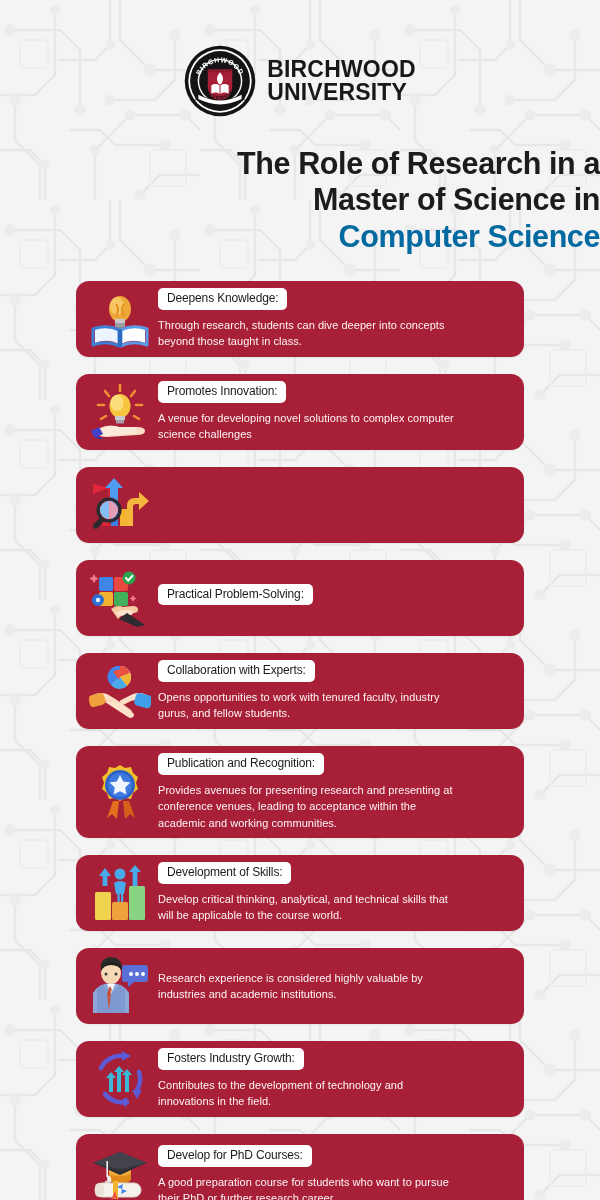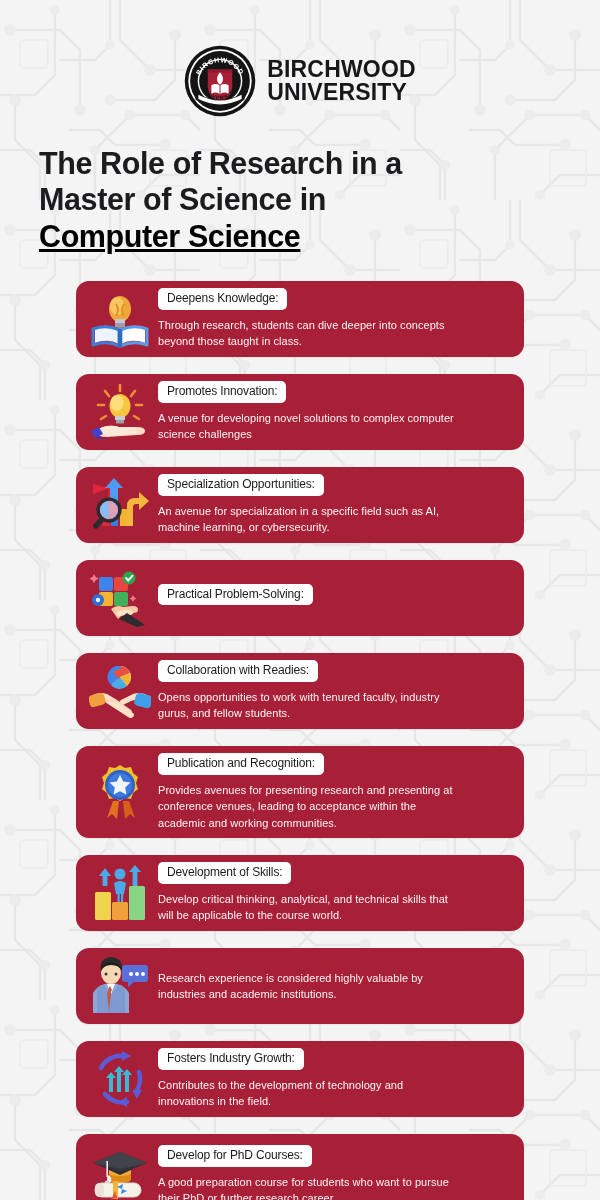--- a/index.html
+++ b/index.html
@@ -51,32 +51,31 @@
   .brand-words span {
     font-size: 23px;
     font-weight: 700;
     color: #18181a;
     letter-spacing: 0.2px;
   }
 
   
   .title-block {
     margin-top: 28px;
-    text-align: left;
+    text-align: right;
     line-height: 1.18;
-    padding-left: 39px;
   }
   .title-line {
     font-size: 30.5px;
     font-weight: 700;
     color: #1c1c1e;
     letter-spacing: -0.4px;
     display: block;
   }
-  .title-line.accent { color: #000000; margin-top: 1px; text-decoration: underline; }
+  .title-line.accent { color: #0369a1; margin-top: 1px; }
 
   
   .cards {
     margin-top: 26px;
     padding: 0 76px;
     display: flex;
     flex-direction: column;
     gap: 17px;
   }
 
@@ -284,24 +283,20 @@
           <rect x="22" y="24" width="7" height="26" fill="#3a7de0"></rect>
           <rect x="31" y="33" width="7" height="17" fill="#f2b431"></rect>
           <path d="M25 2 l9 10 h-5 v14 h-8 V12 h-5 z" fill="#4f9bf0"></path>
           <path d="M38 50 V30 q0 -8 8 -8 h4 v-6 l10 9 l-10 9 v-6 h-3 q-3 0 -3 3 V50 Z" fill="#f4b63c"></path>
           <circle cx="20" cy="34" r="11" fill="none" stroke="#2b2b2f" stroke-width="3.2"></circle>
           <circle cx="20" cy="34" r="9" fill="#f0a3b4" opacity="0.92"></circle>
           <path d="M20 25 a9 9 0 0 0 0 18 z" fill="#7ec0f5" opacity="0.95"></path>
           <rect x="7" y="41" width="5.5" height="13" rx="2.6" transform="rotate(45 10 47)" fill="#2b2b2f"></rect>
         </svg>
       </div>
-      <div class="card-body">
-        <div class="card-pill">Specialization Opportunities:</div>
-        <div class="card-desc">An avenue for specialization in a specific field such as AI, machine learning, or cybersecurity.</div>
-      </div>
     </div>
 
     <div class="card">
       <div class="card-icon">
         <svg width="62" height="58" viewBox="0 0 62 58">
           <rect x="10" y="8" width="14" height="14" rx="2" fill="#3f84e8"></rect>
           <rect x="25" y="8" width="14" height="14" rx="2" fill="#e8483f"></rect>
           <rect x="10" y="23" width="14" height="14" rx="2" fill="#f2b431"></rect>
           <rect x="25" y="23" width="14" height="14" rx="2" fill="#42b05a"></rect>
           <circle cx="40" cy="9" r="6.5" fill="#2aa44f"></circle>
@@ -333,21 +328,21 @@
           <path d="M24 10 q6 -5 11 0 q-4 3 -5 8 q-4 -6 -6 -8 z" fill="#e8503f"></path>
           <path d="M2 34 q8 -5 16 -2 l10 6 q3 2 1 4 q-2 2 -5 0 l-6 -3" fill="#fbe0c8"></path>
           <path d="M60 34 q-8 -5 -16 -2 l-12 6 q-3 2 -1 4 q2 2 5 0 l6 -3" fill="#fbe0c8"></path>
           <path d="M14 38 q10 -3 18 3 q6 4 10 7 q2 2 0 4 q-2 2 -5 0 l-5 -3" fill="#f9d6b8"></path>
           <path d="M16 40 q12 -2 20 5 q5 4 8 6 q2 2 0 4 q-2 2 -5 0" fill="#fbe2c9"></path>
           <rect x="0" y="32" width="16" height="12" rx="4" transform="rotate(-16 8 38)" fill="#f0a03c"></rect>
           <rect x="46" y="32" width="17" height="13" rx="4" transform="rotate(16 54 38)" fill="#3f9fe8"></rect>
         </svg>
       </div>
       <div class="card-body">
-        <div class="card-pill">Collaboration with Readies:</div>
+        <div class="card-pill">Collaboration with Experts:</div>
         <div class="card-desc">Opens opportunities to work with tenured faculty, industry gurus, and fellow students.</div>
       </div>
     </div>
 
     <div class="card tall">
       <div class="card-icon">
         <svg width="62" height="58" viewBox="0 0 62 58">
           <path d="M24 38 h6 l-2 18 l-5 -5 l-5 4 z" fill="#e2701f"></path>
           <path d="M34 38 h6 l6 17 l-5 -4 l-5 5 z" fill="#d85f18"></path>
           <path d="M31 2 l5 3 l6 -1 l2 6 l5 4 l-2 6 l2 6 l-5 4 l-2 6 l-6 -1 l-5 3 l-5 -3 l-6 1 l-2 -6 l-5 -4 l2 -6 l-2 -6 l5 -4 l2 -6 l6 1 z" fill="#f2c02c"></path>

